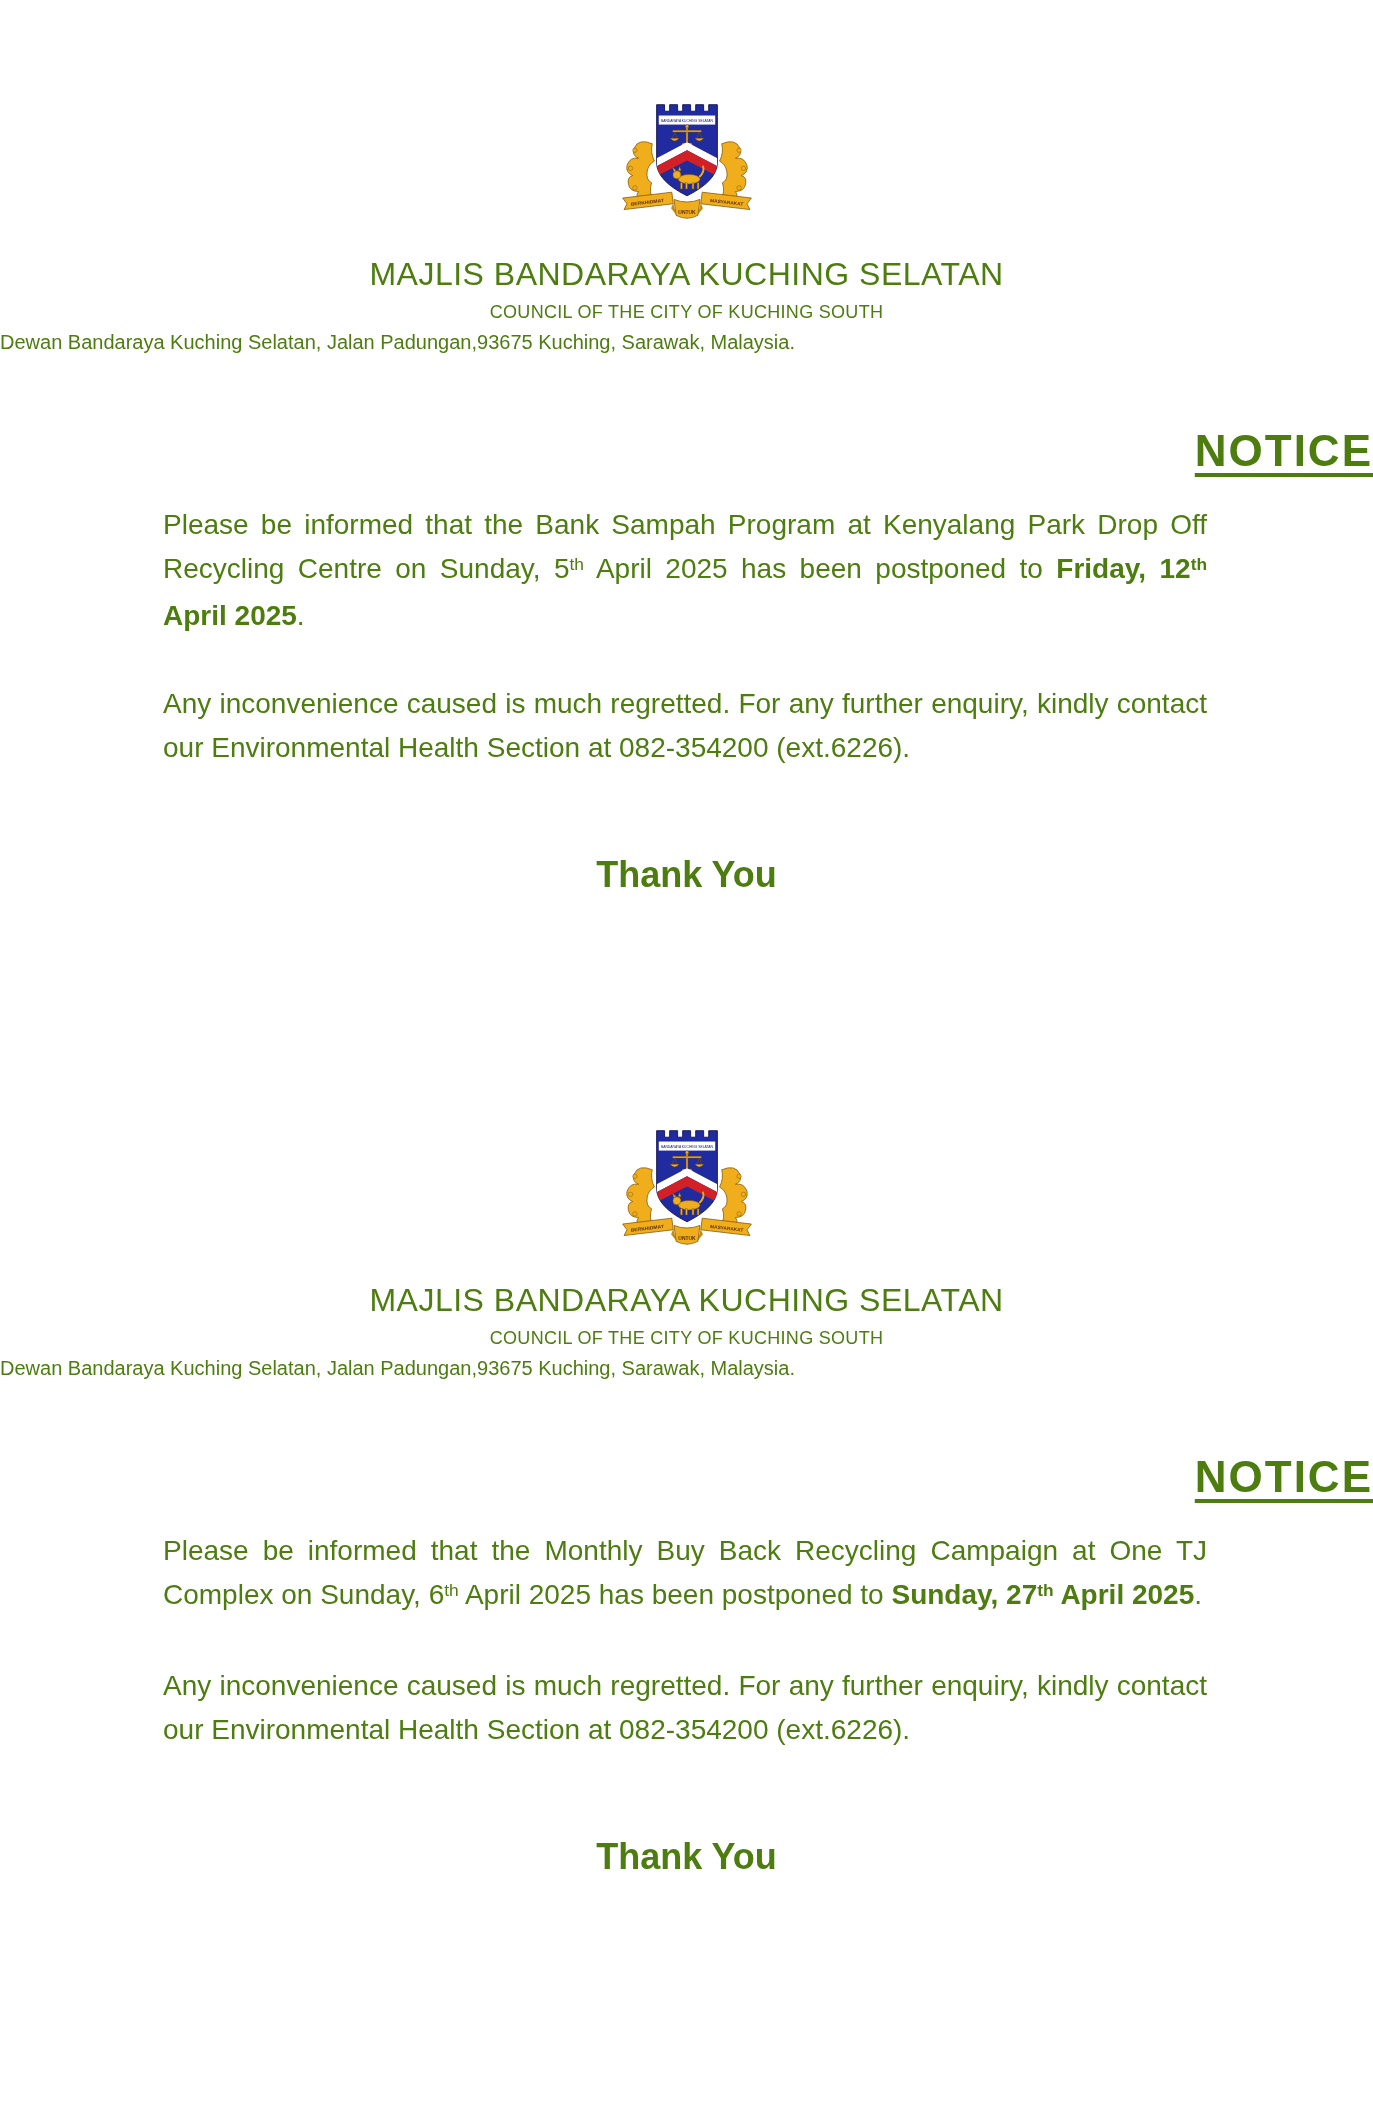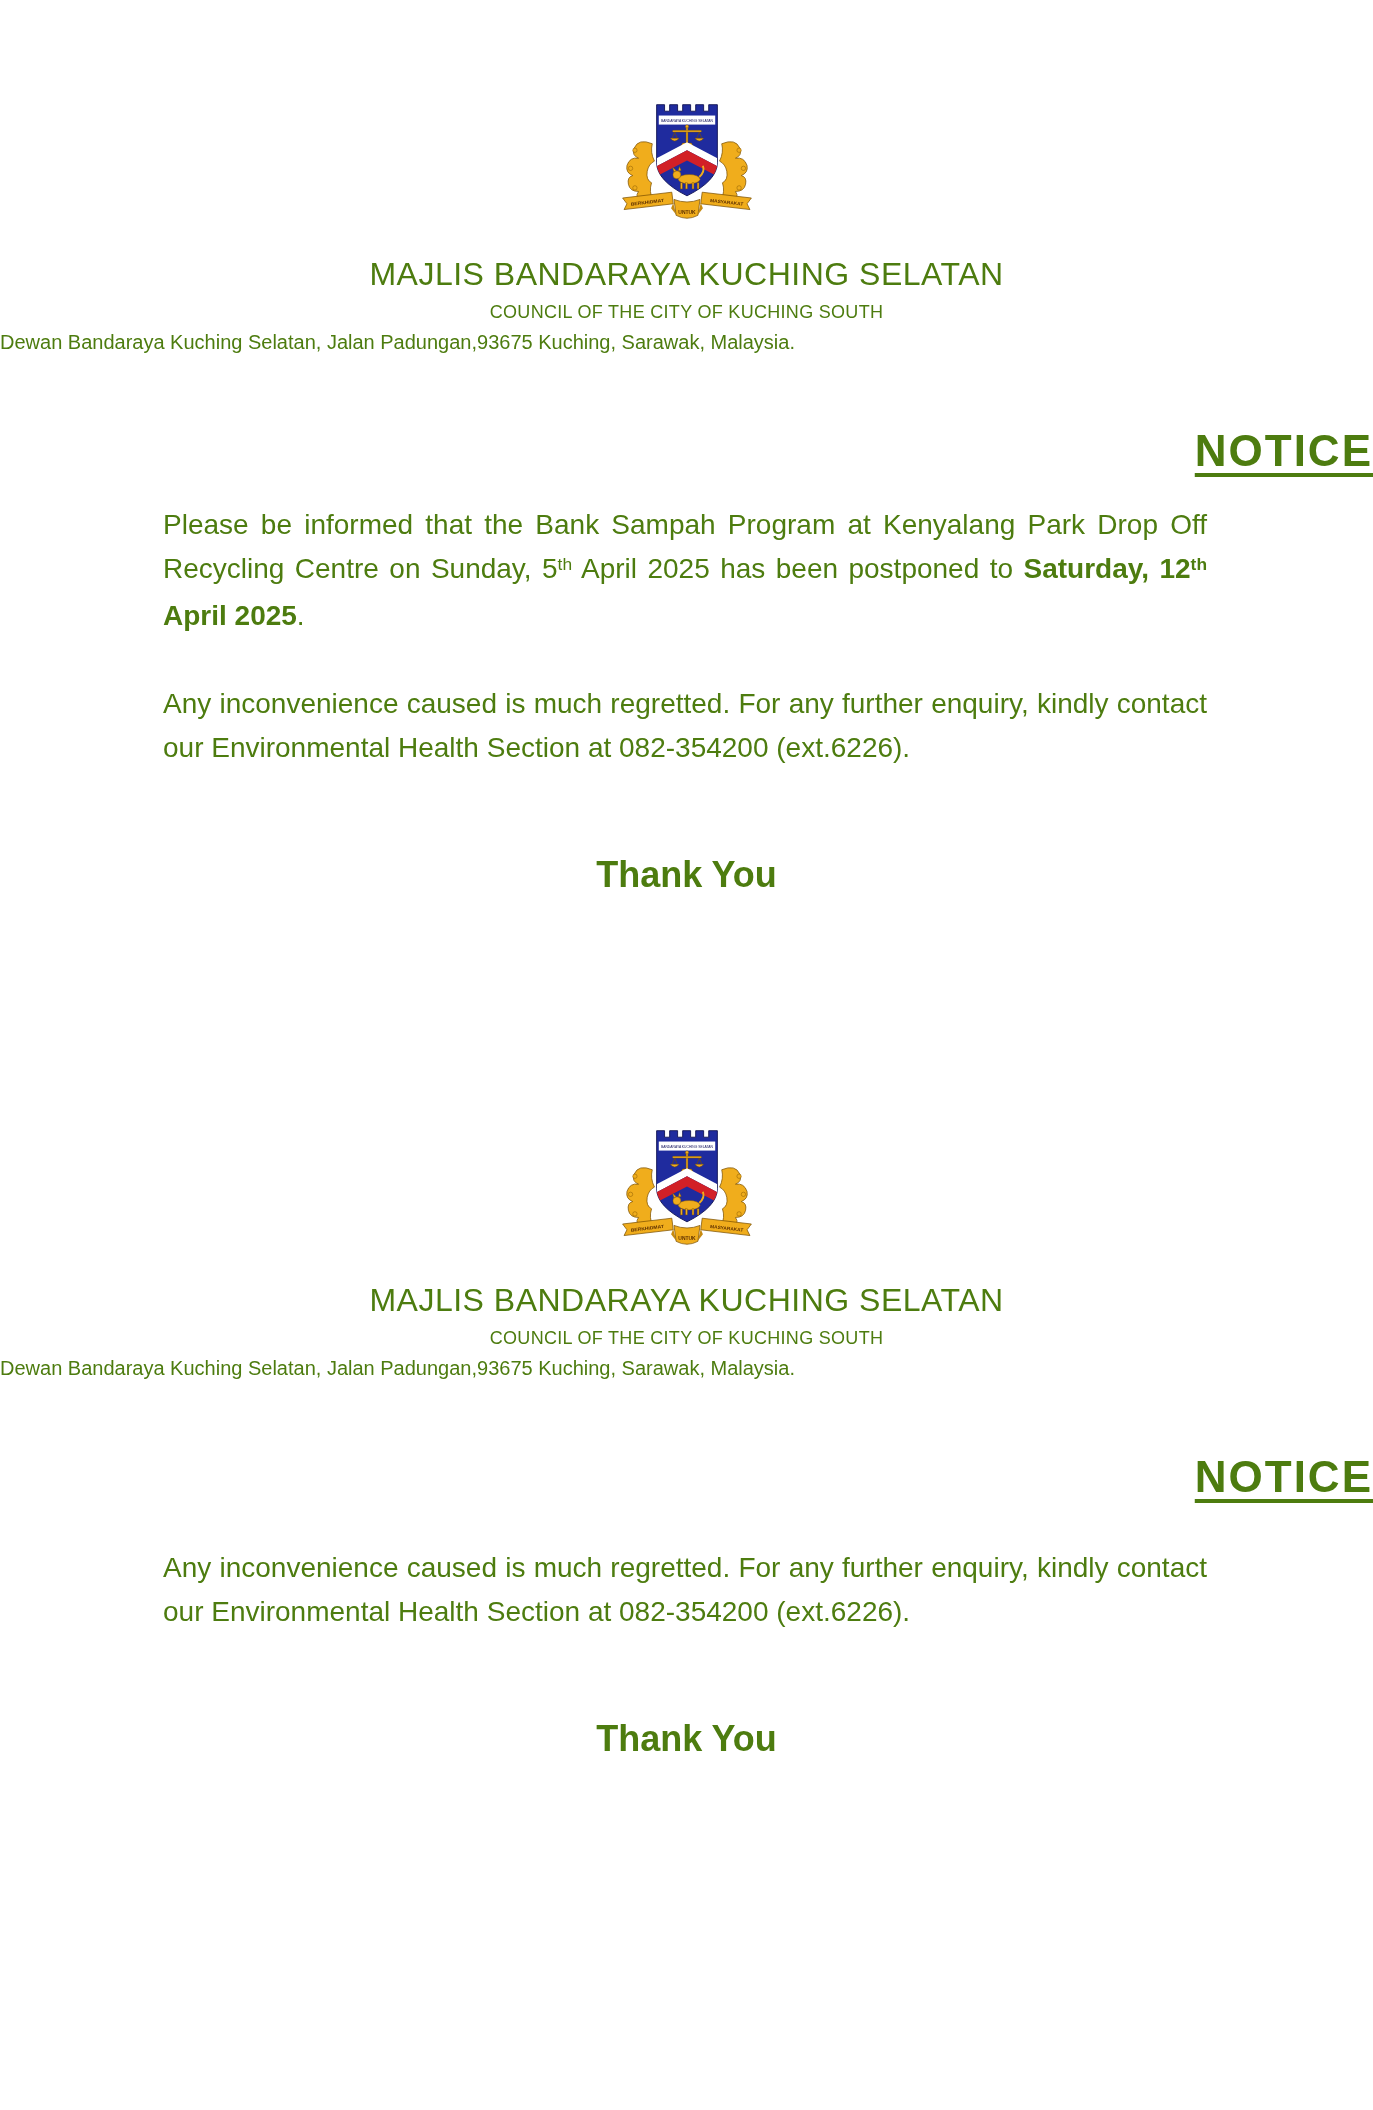--- a/index.html
+++ b/index.html
@@ -116,21 +116,21 @@
 
     <h1 class="org-name">MAJLIS BANDARAYA KUCHING SELATAN</h1>
     <div class="org-subtitle">COUNCIL OF THE CITY OF KUCHING SOUTH</div>
     <div class="org-address">Dewan Bandaraya Kuching Selatan, Jalan Padungan,93675 Kuching, Sarawak, Malaysia.</div>
 
     <div class="notice-title">
       <span class="nt">NOTICE</span>
     </div>
 
     <div class="content">
-      <p class="para para--lead"><span>Please be informed that the Bank Sampah Program at Kenyalang Park Drop Off Recycling Centre on Sunday, 5</span><span class="sup">th</span><span> April 2025 has been postponed to </span><span class="b">Saturday, 12</span><span class="b sup">th</span><span class="b"> April 2025</span><span>.</span></p>
+      <p class="para para--lead"><span>Please be informed that the Bank Sampah Program at Kenyalang Park Drop Off Recycling Centre on Sunday, 5</span><span class="sup">th</span><span> April 2025 has been postponed to </span><span class="b">Friday, 12</span><span class="b sup">th</span><span class="b"> April 2025</span><span>.</span></p>
       <p class="para para--follow"><span>Any inconvenience caused is much regretted. For any further enquiry, kindly contact our Environmental Health Section at 082-354200 (ext.6226).</span></p>
     </div>
 
     <div class="thank-you">Thank You</div>
   </section>
 
   <section class="sec--second">
 
     <svg class="crest" viewBox="0 0 210 188" aria-hidden="true">
       <defs>
@@ -203,19 +203,20 @@
 
     <h1 class="org-name">MAJLIS BANDARAYA KUCHING SELATAN</h1>
     <div class="org-subtitle">COUNCIL OF THE CITY OF KUCHING SOUTH</div>
     <div class="org-address">Dewan Bandaraya Kuching Selatan, Jalan Padungan,93675 Kuching, Sarawak, Malaysia.</div>
 
     <div class="notice-title">
       <span class="nt">NOTICE</span>
     </div>
 
     <div class="content">
+      <p class="para para--lead"><span>Please be informed that the Monthly Buy Back Recycling Campaign at One TJ Complex on Sunday, 6</span><span class="sup">th</span><span> April 2025 has been postponed to </span><span class="b">Sunday, 27</span><span class="b sup">th</span><span class="b"> April 2025</span><span>.</span></p>
       <p class="para para--follow"><span>Any inconvenience caused is much regretted. For any further enquiry, kindly contact our Environmental Health Section at 082-354200 (ext.6226).</span></p>
     </div>
 
     <div class="thank-you">Thank You</div>
   </section>
 
 </div>
 
 </body></html>

